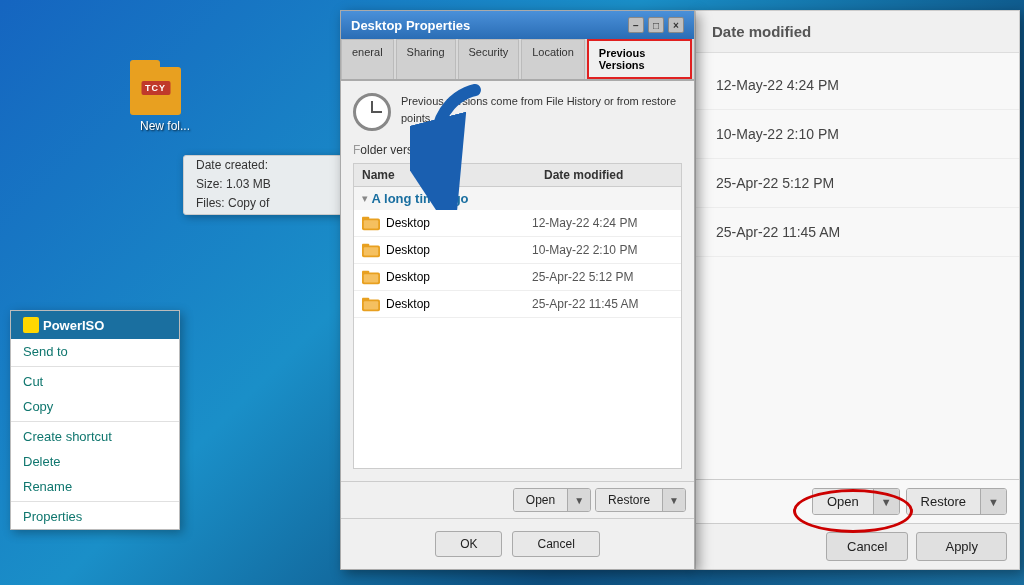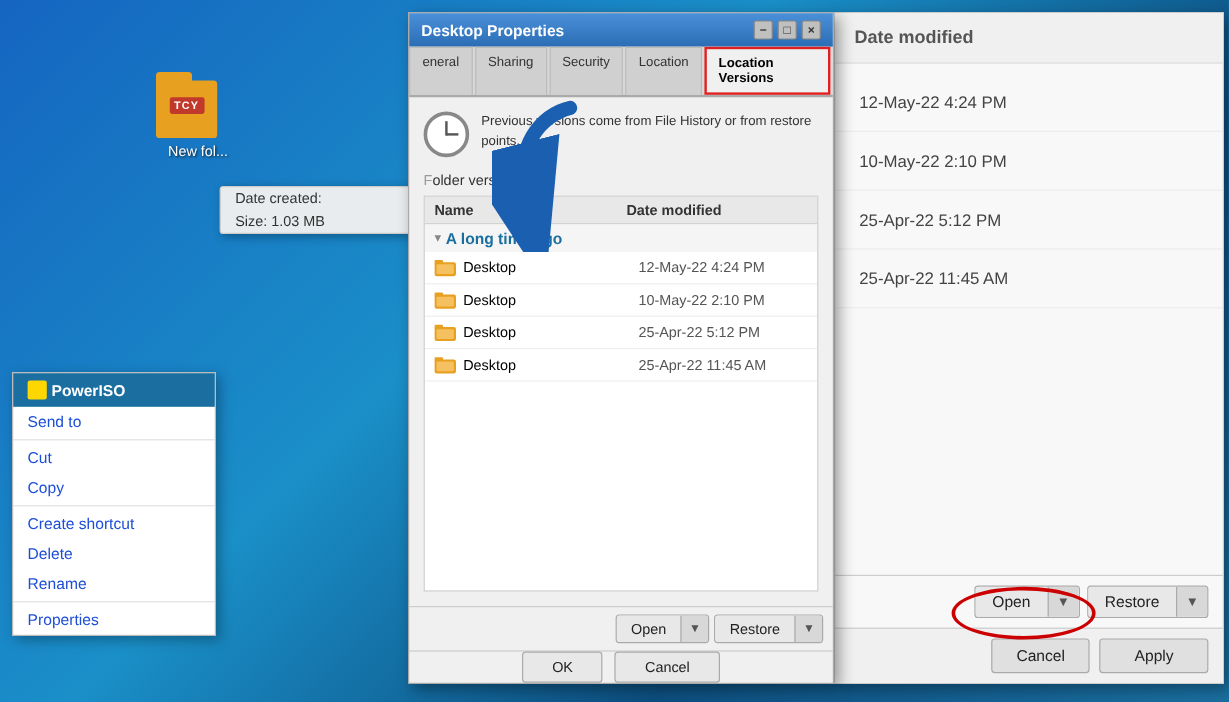--- a/index.html
+++ b/index.html
@@ -112,21 +112,21 @@
       gap: 4px;
     }
     .context-menu-icon-sq {
       width: 16px;
       height: 16px;
       background: #ffd700;
       border-radius: 2px;
     }
     .context-menu-item {
       padding: 5px 12px;
-      color: #1d4ed8;
+      color: #0f766e;
       cursor: pointer;
     }
     .context-menu-divider {
       height: 1px;
       background: #e0e0e0;
       margin: 2px 0;
     }
 
     
     .dialog-left {
@@ -257,20 +257,21 @@
       overflow-y: auto;
     }
     .pv-table-header {
       display: flex;
       background: #e8e8e8;
       border-bottom: 1px solid #ccc;
       padding: 4px 8px;
       font-size: 12px;
       font-weight: bold;
       color: #333;
+      gap: 22px;
     }
     .pv-table-header .col-name { flex: 0 0 160px; }
     .pv-table-header .col-date { flex: 1; }
 
     .pv-section-header {
       padding: 4px 8px;
       font-size: 12px;
       color: #555;
       display: flex;
       align-items: center;
@@ -286,21 +287,21 @@
       gap: 6px;
       cursor: pointer;
     }
     .pv-row .col-name { flex: 0 0 140px; }
     .pv-row .col-date { flex: 1; color: #555; }
 
     .dialog-footer {
       display: flex;
       justify-content: center;
       gap: 10px;
-      padding: 0;
+      padding: 12px;
       border-top: 1px solid #ccc;
     }
     .dialog-btn {
       padding: 5px 24px;
       font-size: 12px;
       background: #e8e8e8;
       border: 1px solid #aaa;
       border-radius: 3px;
       cursor: pointer;
       color: #222;
@@ -471,20 +472,21 @@
     <div class="folder-body">
       <div class="folder-label-badge">TCY</div>
     </div>
   </div>
   <div class="folder-name">New fol...</div>
 </div>
 
 <div class="info-bubble">
   <div>Date created:</div>
   <div>Size: 1.03 MB</div>
+  <div>Files: Copy of</div>
 </div>
 
 <div class="context-menu">
   <div class="context-menu-header">
     <div class="context-menu-icon-sq"></div>
     <span>PowerISO</span>
   </div>
   <div class="context-menu-item">Send to</div>
   <div class="context-menu-divider"></div>
   <div class="context-menu-item">Cut</div>
@@ -514,21 +516,21 @@
     <div class="dialog-tab">
       <span>Sharing</span>
     </div>
     <div class="dialog-tab">
       <span>Security</span>
     </div>
     <div class="dialog-tab">
       <span>Location</span>
     </div>
     <div class="dialog-tab highlighted">
-      <span>Location Versions</span>
+      <span>Previous Versions</span>
     </div>
   </div>
 
   <div class="dialog-content">
 
     <div class="pv-info-row">
       <div class="pv-clock-icon">
         <div class="pv-clock-hand1"></div>
         <div class="pv-clock-hand2"></div>
       </div>

